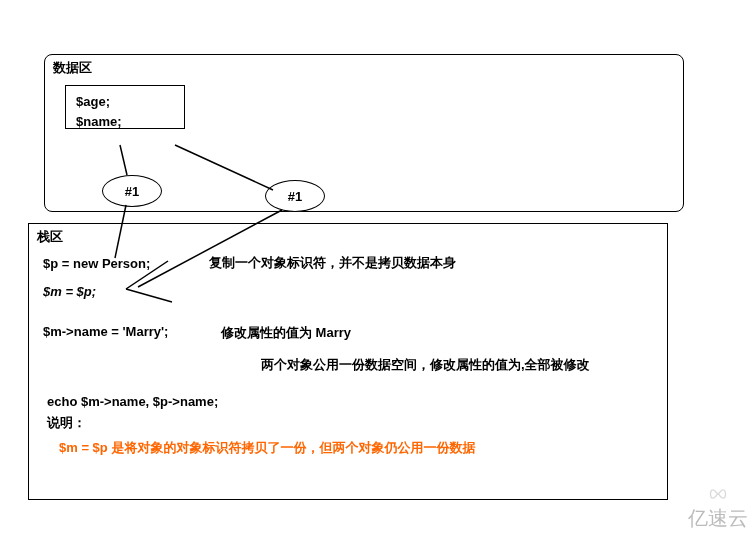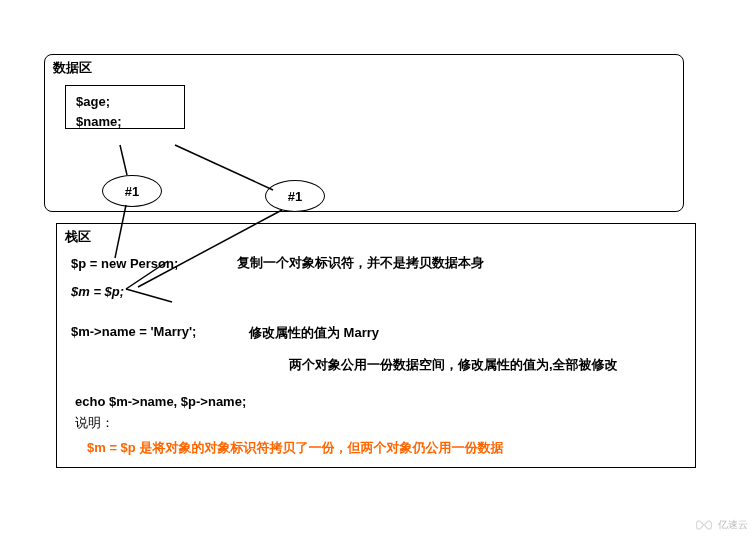--- a/index.html
+++ b/index.html
@@ -19,24 +19,24 @@
     background: #fff;
   }
   .data-panel {
     left: 44px;
     top: 54px;
     width: 640px;
     height: 158px;
     border-radius: 8px;
   }
   .stack-panel {
-    left: 56px;
+    left: 28px;
     top: 223px;
     width: 640px;
-    height: 245px;
+    height: 277px;
   }
   .panel-title {
     position: absolute;
     left: 8px;
     top: 4px;
     font-weight: bold;
   }
   .var-box {
     position: absolute;
     left: 20px;
@@ -65,44 +65,45 @@
     font-weight: bold;
     white-space: nowrap;
   }
   .comment {
     position: absolute;
     font-weight: bold;
     white-space: nowrap;
   }
   .note-title {
     position: absolute;
-    font-weight: normal;
+    font-weight: bold;
     color: #000;
   }
   .note-body {
     position: absolute;
     color: #ff6600;
     font-weight: bold;
   }
   svg.lines {
     position: absolute;
     left: 0;
     top: 0;
     pointer-events: none;
     overflow: visible;
   }
   .watermark {
     position: absolute;
     right: 6px;
     bottom: 6px;
     color: #bbb;
-    font-size: 10px;
+    font-size: 20px;
     display: flex;
     align-items: center;
     gap: 4px;
+    flex-direction: column;
   }
   .watermark svg { opacity: .55; }
 </style>
 </head>
 <body>
 
 <div class="panel data-panel">
   <div class="panel-title">数据区</div>
   <div class="var-box">
     <div>$age;</div>

